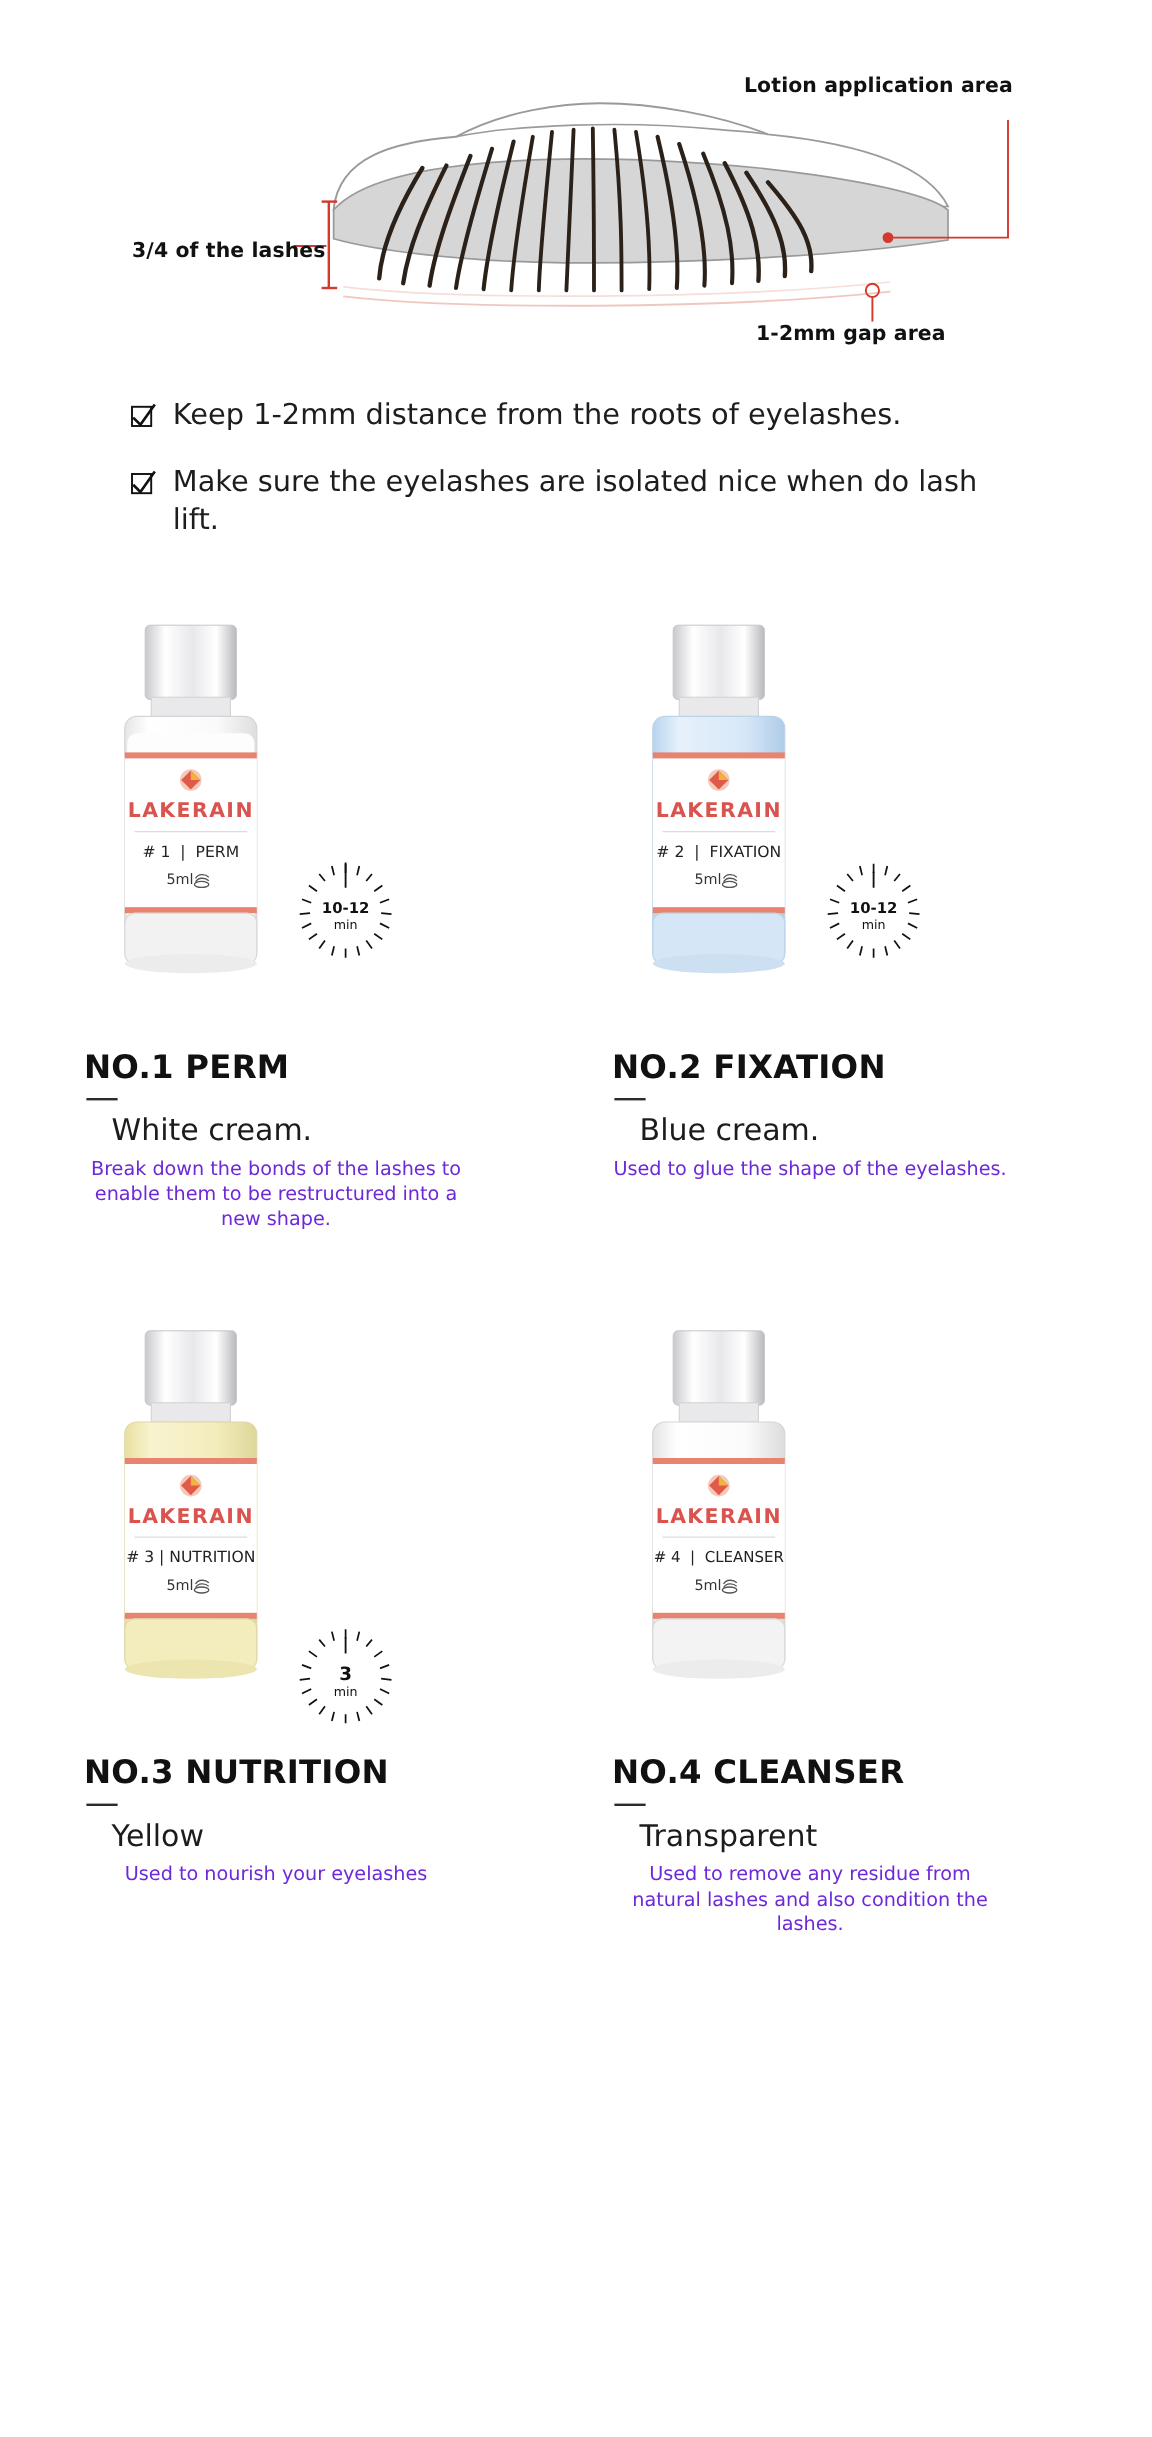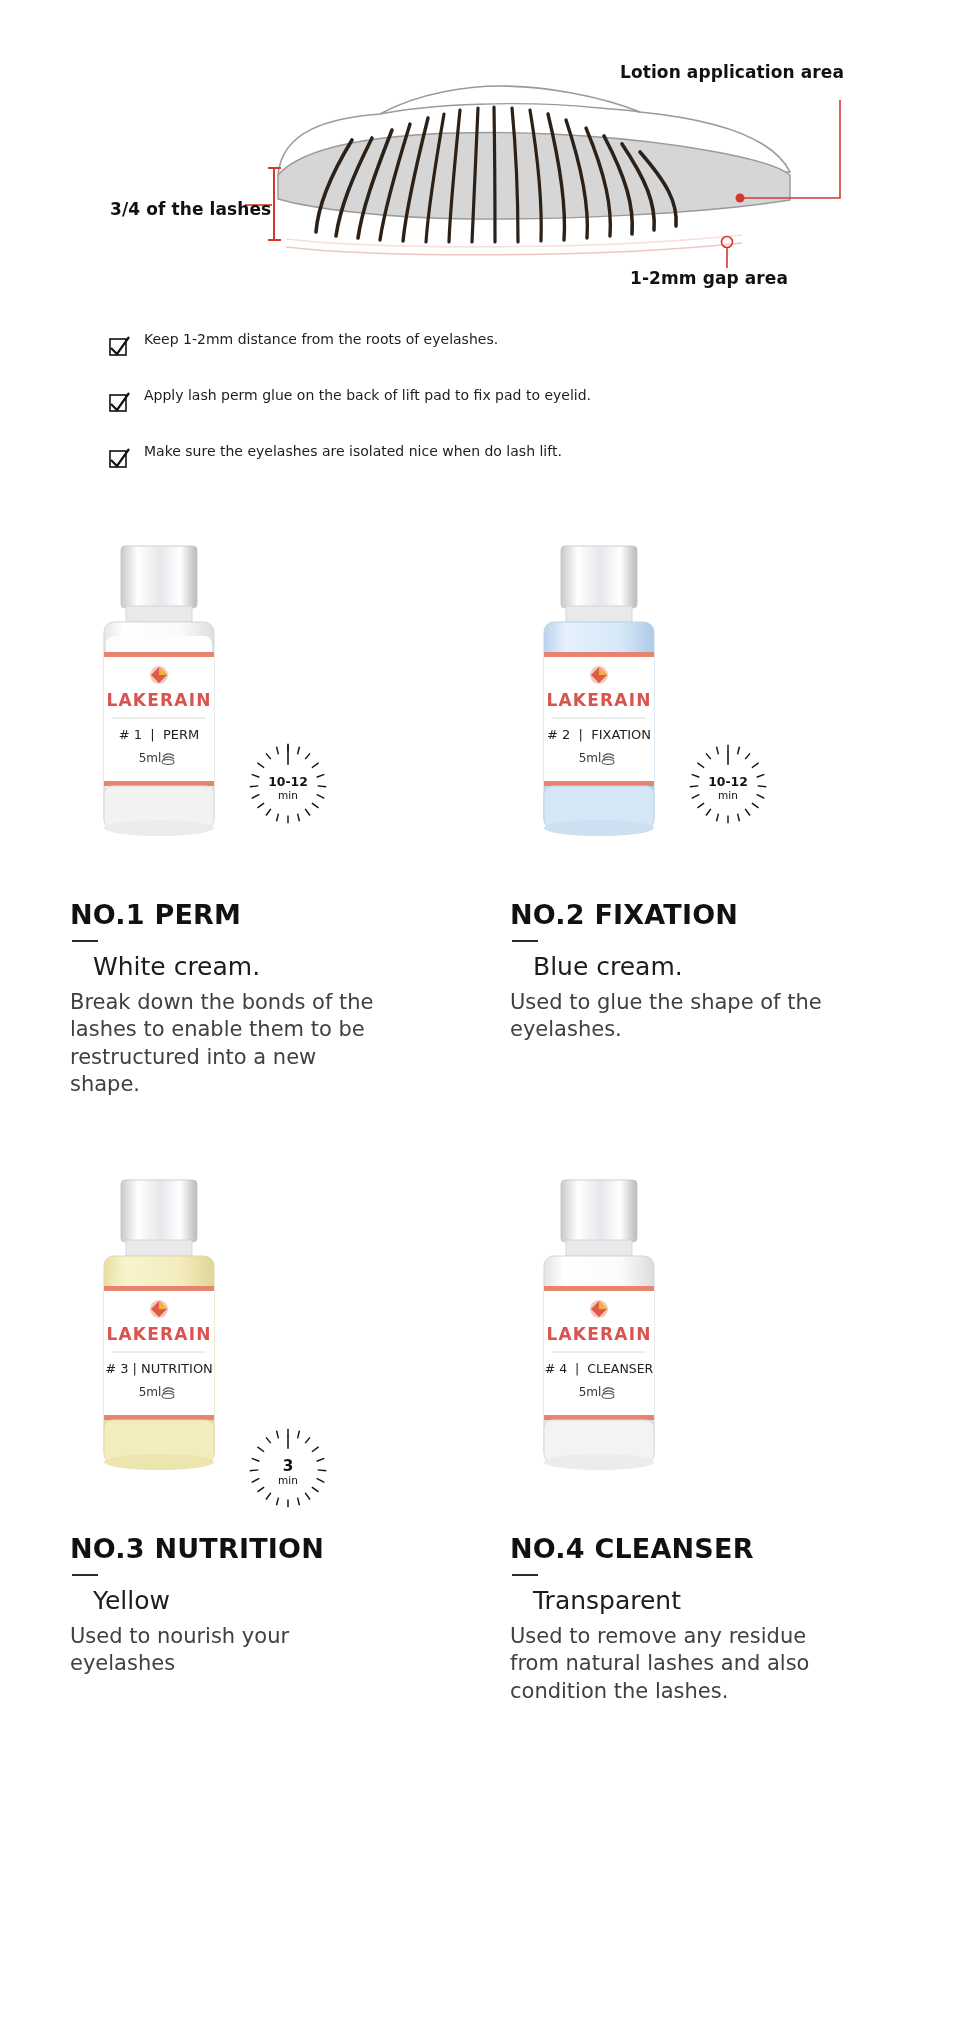--- a/index.html
+++ b/index.html
@@ -43,21 +43,21 @@
     align-items: flex-start;
     margin-bottom: 24px;
   }
   .bullet-check {
     flex: 0 0 auto;
     width: 24px;
     margin-right: 12px;
     padding-top: 6px;
   }
   .bullet-text {
-    font-size: 14px;
+    font-size: 24px;
     line-height: 1.32;
     color: #1d1d1d;
     font-family: "DejaVu Sans", sans-serif;
     max-width: 700px;
   }
 
   
   .products {
     margin-top: 66px;
     display: grid;
@@ -105,24 +105,25 @@
     margin: 10px 0 10px 2px;
   }
   .p-sub {
     font-size: 25px;
     color: #1c1c1c;
     margin-bottom: 8px;
     font-weight: normal;
     margin-left: 23px;
   }
   .p-desc {
-    font-size: 21px;
+    font-size: 16px;
     line-height: 1.3;
-    color: #404040;
+    color: #6d28d9;
     max-width: 320px;
+    text-align: center;
   }
   .prod-2 .p-desc, .prod-4 .p-desc { max-width: 330px; }
 
   .col-left { padding-left: 0px; }
   .col-right { padding-left: 25px; }
 
   .row-2 { margin-top: 54px; }
 </style>
 </head>
 <body>
@@ -183,29 +184,20 @@
   <div class="bullet">
     <span class="bullet-check">
       <svg width="22" height="22" viewBox="0 0 22 22" xmlns="http://www.w3.org/2000/svg">
         <rect x="2" y="3" width="16" height="16" fill="none" stroke="#111" stroke-width="1.6"></rect>
         <path d="M3 12 L 9 18 L 21 1" fill="none" stroke="#111" stroke-width="2.2"></path>
       </svg>
     </span>
     <span class="bullet-text">Keep 1-2mm distance from the roots of eyelashes.</span>
   </div>
 
-  <div class="bullet">
-    <span class="bullet-check">
-      <svg width="22" height="22" viewBox="0 0 22 22" xmlns="http://www.w3.org/2000/svg">
-        <rect x="2" y="3" width="16" height="16" fill="none" stroke="#111" stroke-width="1.6"></rect>
-        <path d="M3 12 L 9 18 L 21 1" fill="none" stroke="#111" stroke-width="2.2"></path>
-      </svg>
-    </span>
-    <span class="bullet-text">Apply lash perm glue on the back of lift pad to fix pad to eyelid.</span>
-  </div>
 
 
   <div class="bullet">
     <span class="bullet-check">
       <svg width="22" height="22" viewBox="0 0 22 22" xmlns="http://www.w3.org/2000/svg">
         <rect x="2" y="3" width="16" height="16" fill="none" stroke="#111" stroke-width="1.6"></rect>
         <path d="M3 12 L 9 18 L 21 1" fill="none" stroke="#111" stroke-width="2.2"></path>
       </svg>
     </span>
     <span class="bullet-text">Make sure the eyelashes are isolated nice when do lash lift.</span>

